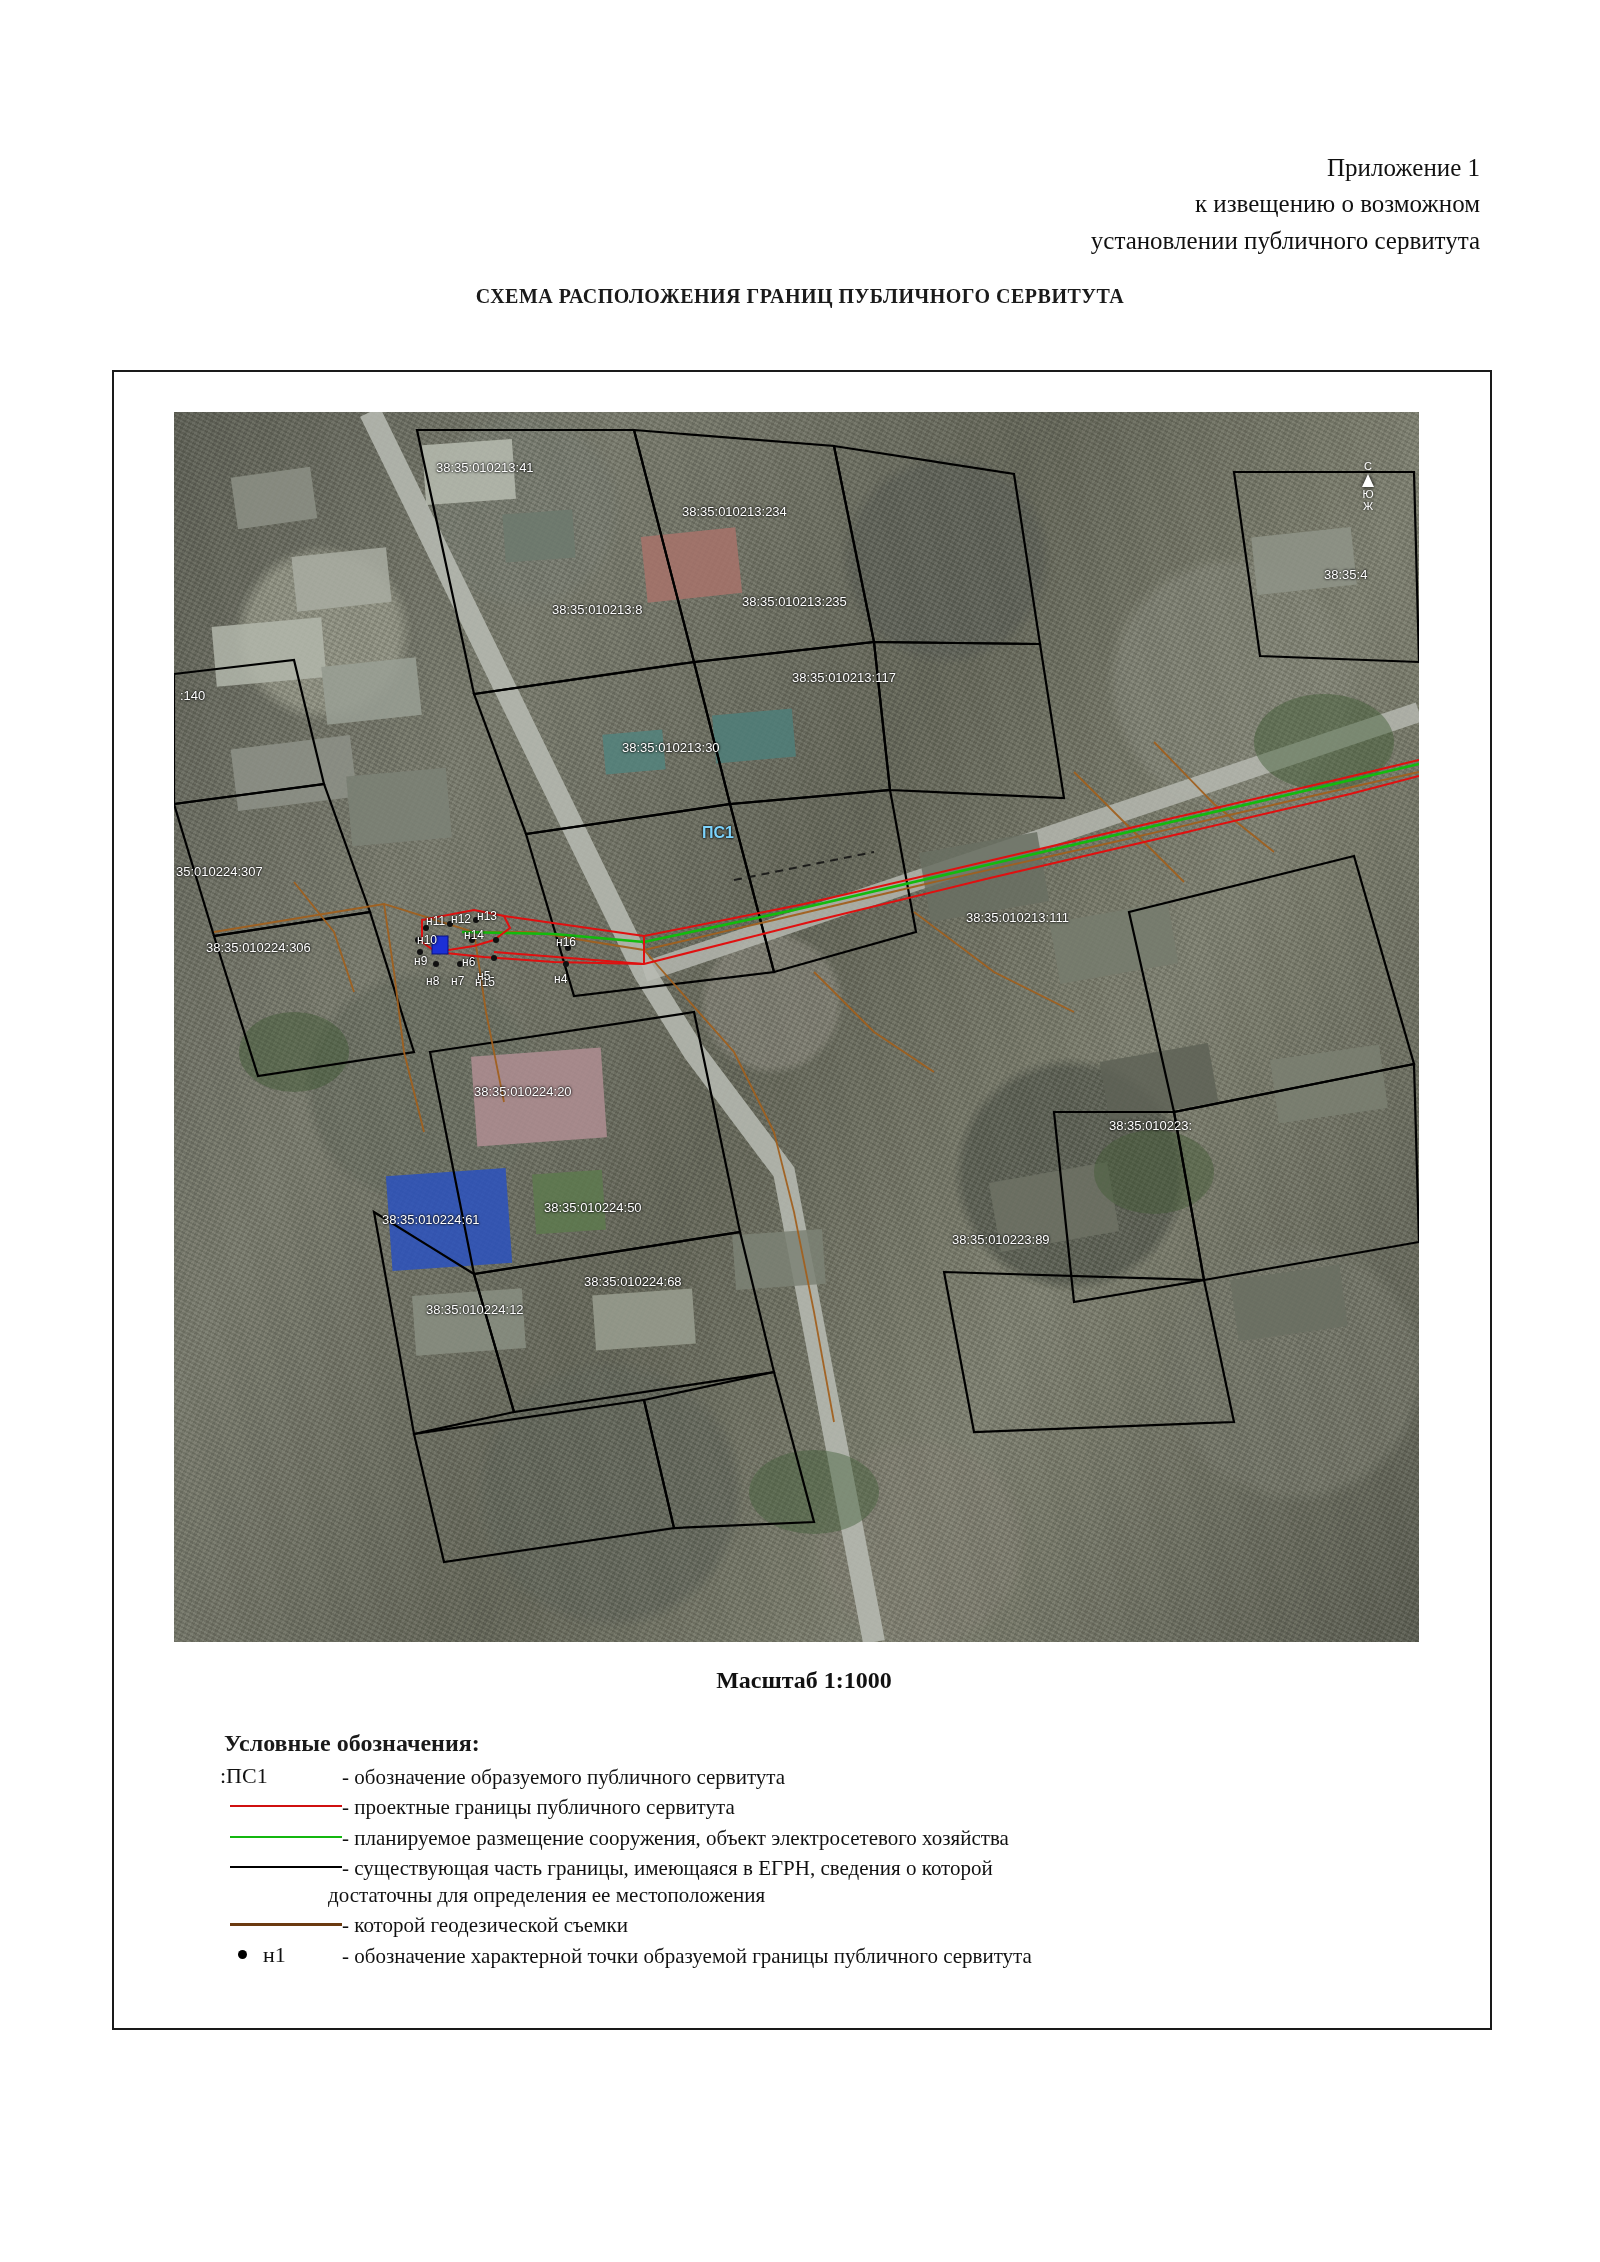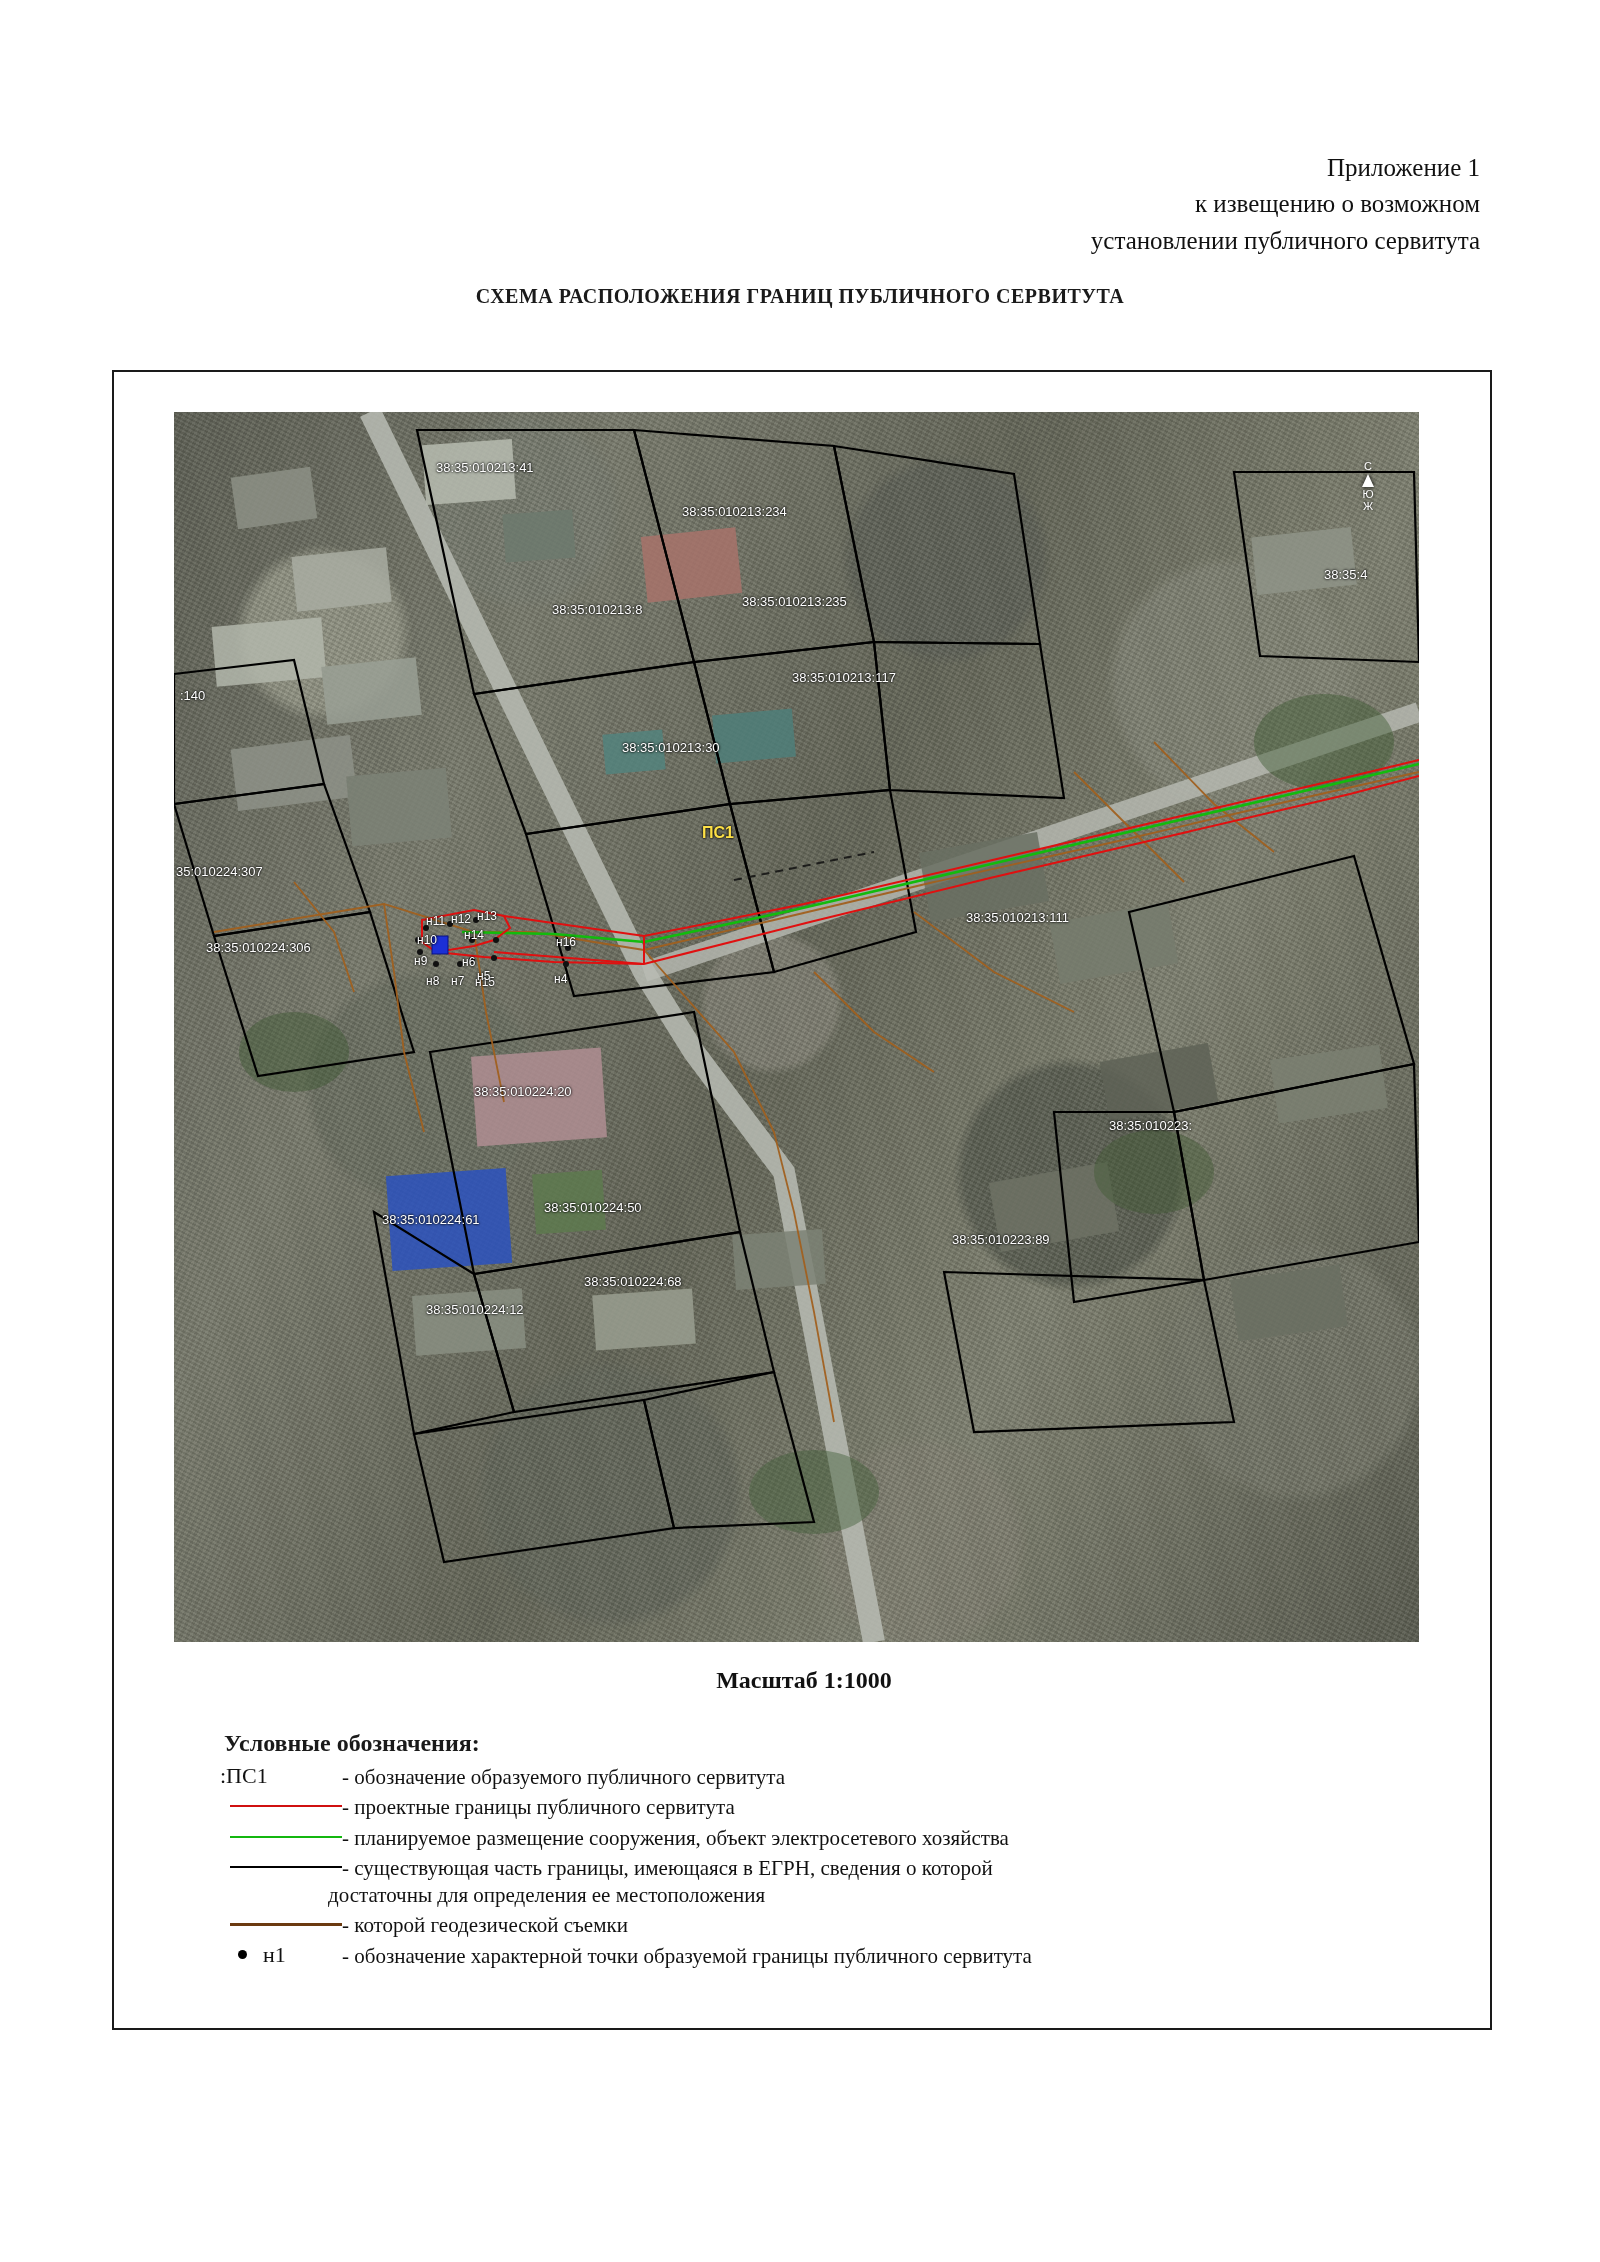--- a/index.html
+++ b/index.html
@@ -107,21 +107,21 @@
     position: absolute;
     color: #ffffff;
     font-family: "Liberation Sans", sans-serif;
     font-size: 12px;
     text-shadow: 0 0 3px #000, 0 0 2px #000;
     white-space: nowrap;
     pointer-events: none;
   }
   .pc-label {
     position: absolute;
-    color: #fde047;
+    color: #7dd3fc;
     font-family: "Liberation Sans", sans-serif;
     font-size: 16px;
     font-weight: bold;
     text-shadow: 0 0 3px #000, 0 0 2px #000;
   }
   .compass {
     position: absolute;
     right: 38px;
     top: 48px;
     width: 26px;

